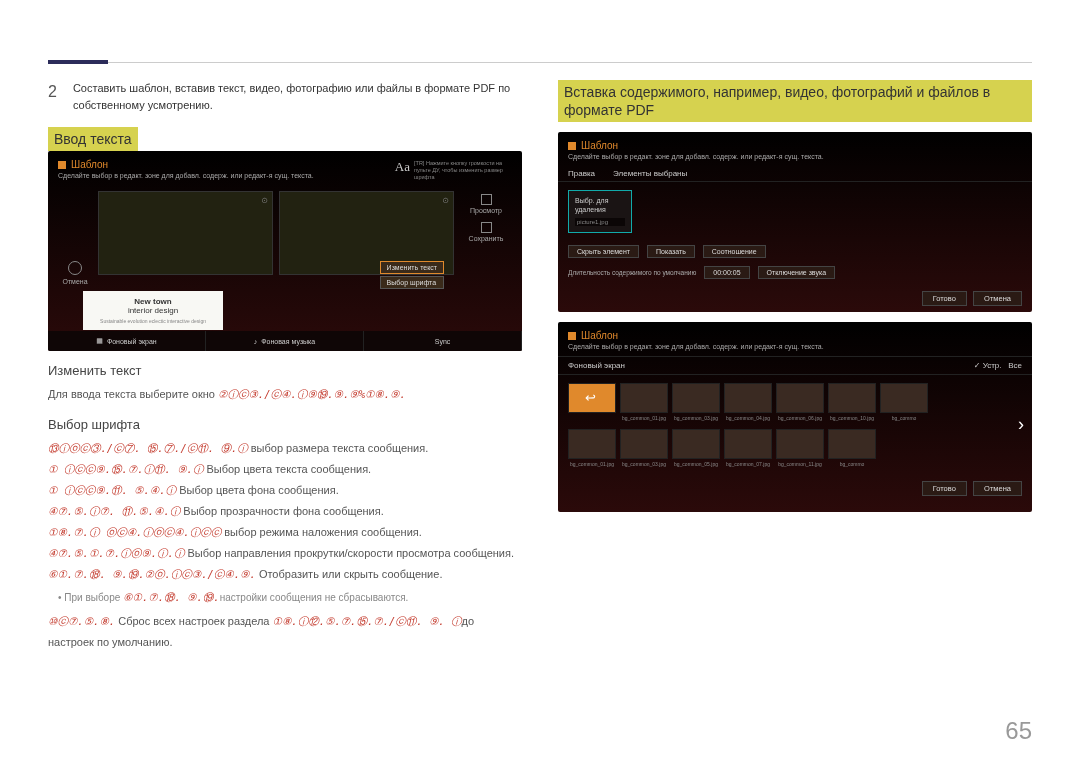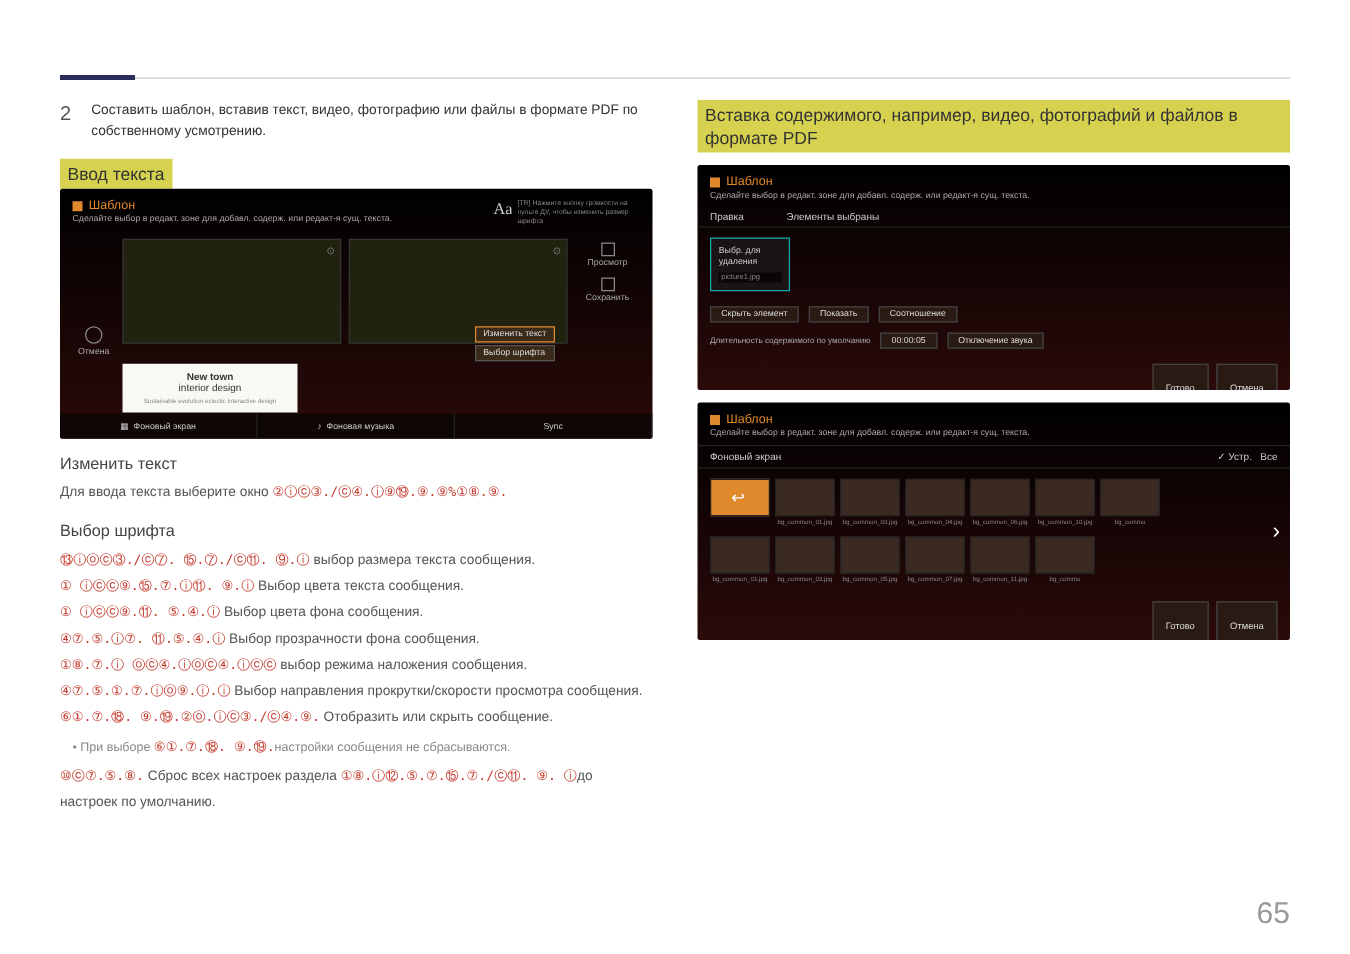--- a/index.html
+++ b/index.html
@@ -7,68 +7,68 @@
   .page { position: relative; width: 1080px; height: 763px; padding: 40px 48px 20px 48px; }
   .top-rule { position: absolute; top: 62px; left: 48px; right: 48px; height: 1px; background: #ccc; }
   .top-rule-accent { position: absolute; top: 60px; left: 48px; width: 60px; height: 4px; background: #2c2c5a; }
   .columns { display: flex; gap: 36px; margin-top: 40px; }
   .col { flex: 1; }
   .step-row { display: flex; gap: 16px; font-size: 11px; line-height: 1.5; margin-bottom: 14px; }
   .step-num { font-size: 16px; color: #555; }
   .hl { background: #d6d24f; display: inline-block; padding: 3px 6px; font-size: 14px; color: #333; line-height: 1.3; }
   .sub-h { font-size: 13px; margin: 12px 0 6px 0; color: #444; }
   .body-txt { font-size: 11px; line-height: 1.9; color: #555; }
-  .red { color: #c43c2f; font-family: monospace; font-size: 10.5px; }
+  .red { color: #c43c2f; font-family: monospace; font-size: 10.5px; font-style: italic; }
   .bullet { font-size: 10px; color: #888; margin: 6px 0 6px 10px; }
   .page-num { position: absolute; bottom: 18px; right: 48px; font-size: 24px; color: #999; }
   
   .shot { width: 100%; background: #1a0505; background: linear-gradient(180deg, #000 0%, #2b0a0a 100%); border-radius: 2px; color: #ddd; font-size: 8px; position: relative; overflow: hidden; margin-bottom: 10px; }
   .shot-title { color: #e0892c; font-size: 10px; padding: 8px 10px 2px 10px; display: flex; align-items: center; gap: 5px; }
   .shot-title .sq { width: 8px; height: 8px; background: #e0892c; display: inline-block; }
   .shot-sub { color: #aaa; font-size: 7px; padding: 0 10px 6px 10px; }
   .shot-body { padding: 6px 10px 10px 10px; }
   .shot1 { height: 200px; }
   .shot1 .stage { display: flex; gap: 6px; align-items: flex-start; }
   .shot1 .left-ctl { width: 34px; text-align: center; font-size: 7px; color: #aaa; padding-top: 70px; }
   .shot1 .left-ctl .circ { width: 14px; height: 14px; border: 1px solid #888; border-radius: 50%; margin: 0 auto 3px; }
   .shot1 .canvas { flex: 1; display: flex; gap: 6px; }
   .shot1 .tile { flex: 1; height: 84px; background: #221; border: 1px solid #333; position: relative; }
   .shot1 .tile .dot { position: absolute; top: 4px; right: 4px; font-size: 8px; color: #777; }
   .shot1 .right-ctl { width: 52px; font-size: 7px; color: #aaa; text-align: center; }
   .shot1 .right-ctl .ic { width: 11px; height: 11px; margin: 3px auto 2px; border: 1px solid #888; }
-  .shot1 .white-box { background: #f8f8f4; color: #333; text-align: center; padding: 6px 4px; font-size: 8px; margin-top: 6px; margin-left: 40px; width: 140px; }
+  .shot1 .white-box { background: #f8f8f4; color: #333; text-align: center; padding: 6px 4px; font-size: 8px; margin-top: 6px; margin-left: 25px; width: 140px; }
   .shot1 .white-box .t1 { font-weight: bold; }
   .shot1 .white-box .t2 { font-weight: normal; }
   .shot1 .white-box .t3 { font-size: 5px; color: #888; margin-top: 3px; }
   .shot1 .mini-btns { position: absolute; top: 110px; right: 78px; display: flex; flex-direction: column; gap: 2px; }
   .shot1 .mini-btn { background: #3a2a1a; color: #ddd; font-size: 7px; padding: 2px 6px; border: 1px solid #555; }
   .shot1 .mini-btn.sel { border-color: #e0892c; }
   .shot1 .bottom-bar { position: absolute; bottom: 0; left: 0; right: 0; display: flex; background: #0f0606; font-size: 7px; }
   .shot1 .bottom-bar .bb { flex: 1; text-align: center; padding: 6px 4px; color: #ccc; border-right: 1px solid #222; display:flex; align-items:center; justify-content:center; gap:4px;}
   .shot1 .Aa { position: absolute; top: 8px; right: 112px; font-family: serif; color: #ccc; font-size: 13px; }
   .shot1 .Aa-txt { position: absolute; top: 9px; right: 12px; font-size: 5.5px; color: #888; width: 96px; line-height: 1.3; }
   .shot2 { height: 180px; }
-  .shot2 .tabs { display: flex; gap: 34px; font-size: 8px; padding: 3px 10px; color: #ccc; border-bottom: 1px solid #222; }
+  .shot2 .tabs { display: flex; gap: 18px; font-size: 8px; padding: 3px 10px; color: #ccc; border-bottom: 1px solid #222; }
   .shot2 .sel-box { margin: 8px 10px; border: 1px solid #1aa; width: 64px; padding: 6px; font-size: 7px; background: #1a1414; }
   .shot2 .sel-box .lbl { color: #ccc; line-height: 1.2; }
   .shot2 .sel-box .file { color: #888; background:#0b0606; margin-top:4px; padding:1px 2px; font-size:6px;}
   .shot2 .row-btns { display: flex; align-items: center; gap: 8px; padding: 4px 10px; font-size: 7px; }
   .shot2 .btn { background: #2a1a14; border: 1px solid #444; color: #ddd; padding: 2px 8px; font-size: 7px; }
   .shot2 .dur { color: #aaa; font-size: 6.5px; }
   .shot2 .foot { text-align: right; padding: 8px 10px; }
   .shot3 { height: 190px; }
   .shot3 .hdr-row { display: flex; justify-content: space-between; align-items: center; padding: 4px 10px; font-size: 8px; color: #ccc; border-top: 1px solid #222; border-bottom: 1px solid #222; }
   .shot3 .grid { display: flex; gap: 4px; padding: 8px 10px; overflow: hidden; }
   .shot3 .thumb { width: 48px; font-size: 5px; color: #888; text-align: center; }
   .shot3 .thumb .img { width: 48px; height: 30px; background: #3a2a22; margin-bottom: 2px; border: 1px solid #222; }
   .shot3 .thumb.back .img { background: #e0892c; position: relative; }
   .shot3 .thumb.back .img::after { content: "↩"; color: #fff; position: absolute; top: 6px; left: 16px; font-size: 13px; }
   .shot3 .arrow { position: absolute; right: 8px; top: 92px; color: #fff; font-size: 18px; }
   .shot3 .foot { text-align: right; padding: 6px 10px; }
-  .btn2 { display:inline-block; background: #2a1a14; border: 1px solid #444; color: #ddd; padding: 14px 10px; font-size: 7.5px; margin-left:4px;}
+  .btn2 { display:inline-block; background: #2a1a14; border: 1px solid #444; color: #ddd; padding: 2px 10px; font-size: 7.5px; margin-left:4px;}
 </style>
 </head>
 <body>
 
 <div class="page">
   <div class="top-rule"></div>
   <div class="top-rule-accent"></div>
 
   <div class="columns">
 

